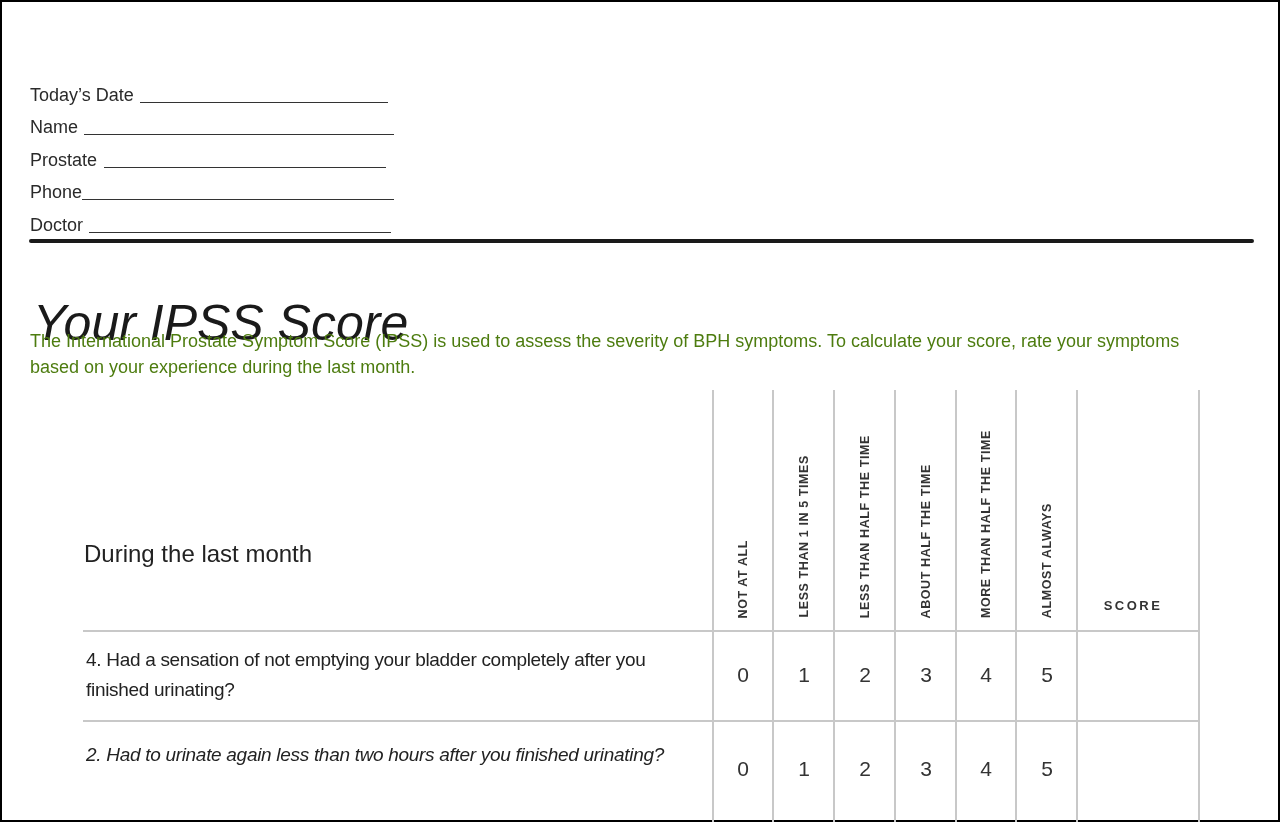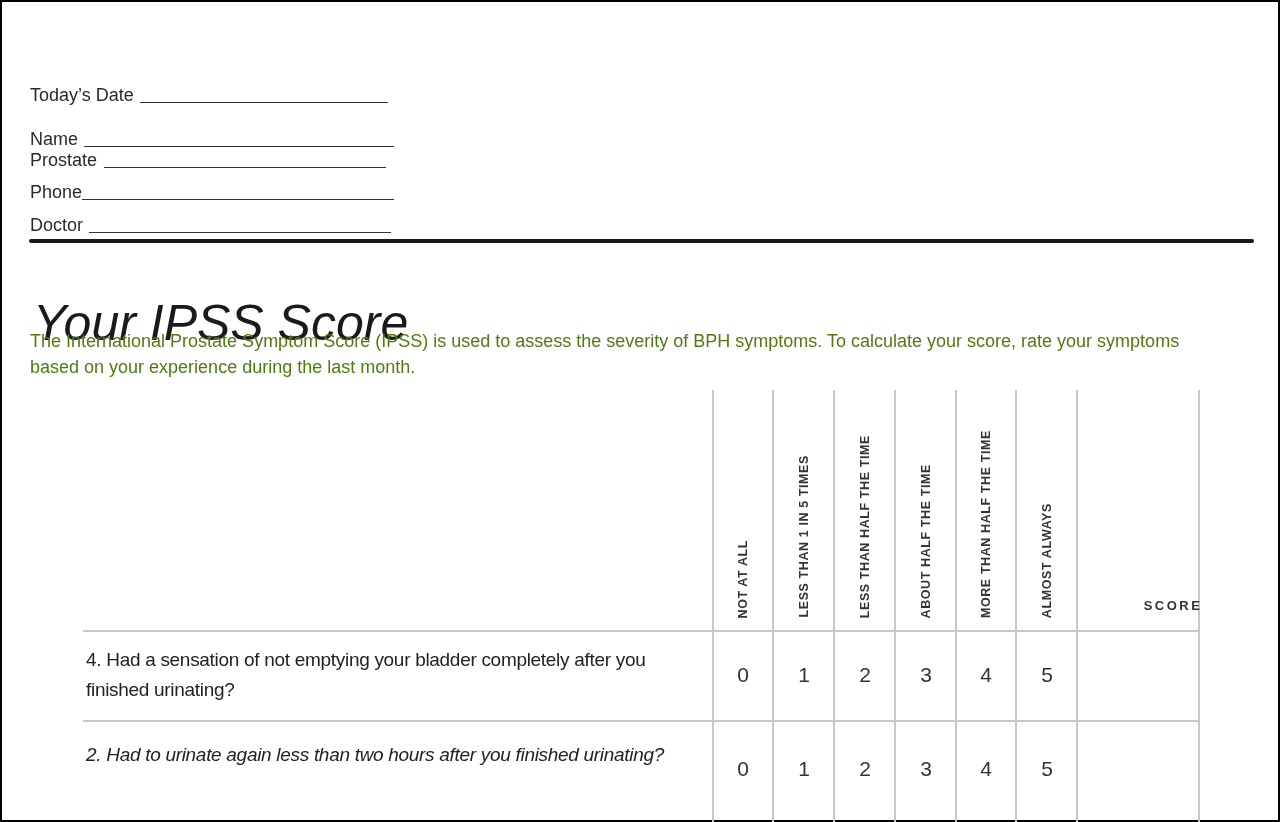--- a/index.html
+++ b/index.html
@@ -60,42 +60,42 @@
       display: flex; align-items: flex-end; justify-content: center;
     }
     .colhead span {
       writing-mode: vertical-rl; transform: rotate(180deg);
       font-size: 12.5px; font-weight: bold; letter-spacing: 0.6px;
       color: #333; white-space: nowrap;
     }
     .scorehead {
       position: absolute; left: 1079px; top: 598px; width: 108px;
       text-align: center; font-size: 13px; font-weight: bold;
-      letter-spacing: 2.5px; color: #333; padding-left: 40px;
+      letter-spacing: 2.5px; color: #333;
     }
     .question {
       position: absolute; left: 86px; width: 625px;
       font-size: 19px; line-height: 30px; color: #222;
       letter-spacing: -0.3px;
     }
     .cell {
       position: absolute; width: 60px; text-align: center;
       font-size: 21px; color: #333;
     }
   </style>
 </head>
 <body>
 
 <div class="frame"></div>
 
 <div class="field" style="top:82px;">
   <span class="lbl">Today’s Date</span>
   <span class="line" style="width:248px;margin-left:6px;"></span>
 </div>
-<div class="field" style="top:126px;">
+<div class="field" style="top:114px;">
   <span class="lbl">Name</span>
   <span class="line" style="width:310px;margin-left:6px;"></span>
 </div>
 <div class="field" style="top:147px;">
   <span class="lbl">Prostate</span>
   <span class="line" style="width:282px;margin-left:7px;"></span>
 </div>
 <div class="field" style="top:179px;">
   <span class="lbl">Phone</span>
   <span class="line" style="width:312px;margin-left:0px;"></span>
@@ -115,20 +115,21 @@
 <div class="vline" style="left:833px;"></div>
 <div class="vline" style="left:894px;"></div>
 <div class="vline" style="left:955px;"></div>
 <div class="vline" style="left:1015px;"></div>
 <div class="vline" style="left:1076px;"></div>
 <div class="vline" style="left:1198px;"></div>
 <div class="hline" style="top:630px;"></div>
 <div class="hline" style="top:720px;"></div>
 
 <div class="prompt">
+  <div>During the last month</div>
 </div>
 
 <div class="colhead" style="left:713px;">
     <span>NOT AT ALL</span>
   </div>
 <div class="colhead" style="left:774px;">
     <span>LESS THAN 1 IN 5 TIMES</span>
   </div>
 <div class="colhead" style="left:835px;">
     <span>LESS THAN HALF THE TIME</span>

